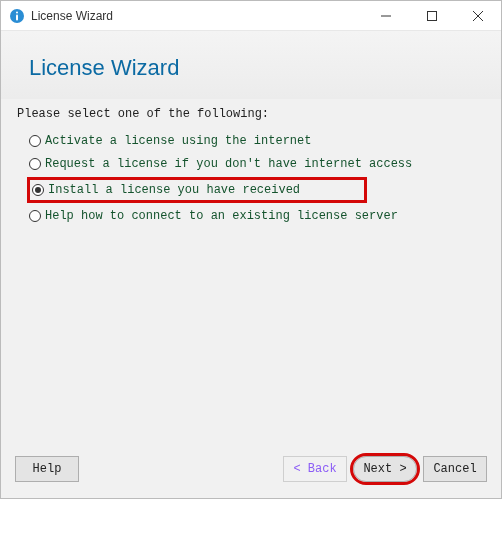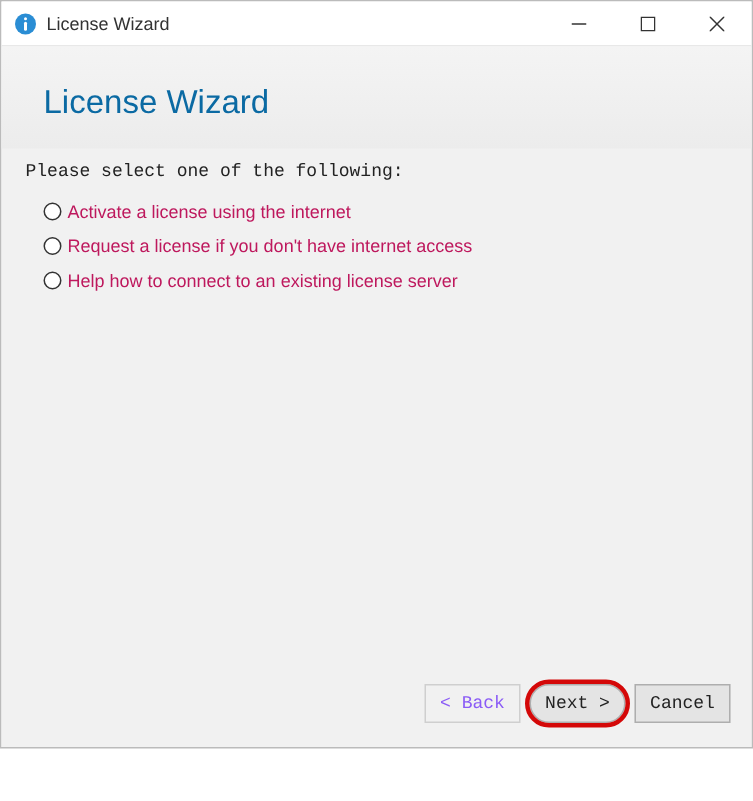--- a/index.html
+++ b/index.html
@@ -106,23 +106,23 @@
       background: #fff;
     }
     .radio.checked::after {
       content: "";
       width: 6px;
       height: 6px;
       background: #333;
       border-radius: 50%;
     }
     .option-label {
-      font-family: Liberation Sans, sans-serif;
-      font-size: 12px;
-      color: #be185d;
+      font-family: Liberation Mono, monospace;
+      font-size: 12px;
+      color: #14532d;
     }
     .footer {
       padding: 12px 14px 16px 14px;
       display: flex;
       align-items: center;
       gap: 6px;
     }
     .btn {
       font-family: "SimSun", "Courier New", monospace;
       font-size: 12px;
@@ -187,27 +187,32 @@
       <div class="prompt">Please select one of the following:</div>
       <div class="options" id="options-container">
           <div class="option-row">
             <span class="radio"></span>
             <span class="option-label">Activate a license using the internet</span>
           </div>
           <div class="option-row">
             <span class="radio"></span>
             <span class="option-label">Request a license if you don't have internet access</span>
           </div>
+          <div class="option-row highlighted">
+            <span class="radio checked"></span>
+            <span class="option-label">Install a license you have received</span>
+          </div>
           <div class="option-row">
             <span class="radio"></span>
             <span class="option-label">Help how to connect to an existing license server</span>
           </div>
         </div>
     </div>
 
     <div class="footer">
+      <div class="btn">Help</div>
       <div class="spacer"></div>
       <div class="btn disabled">&lt; Back</div>
       <div class="btn highlighted">Next &gt;</div>
       <div class="btn">Cancel</div>
     </div>
   </div>
 </div>
 
 </body></html>

